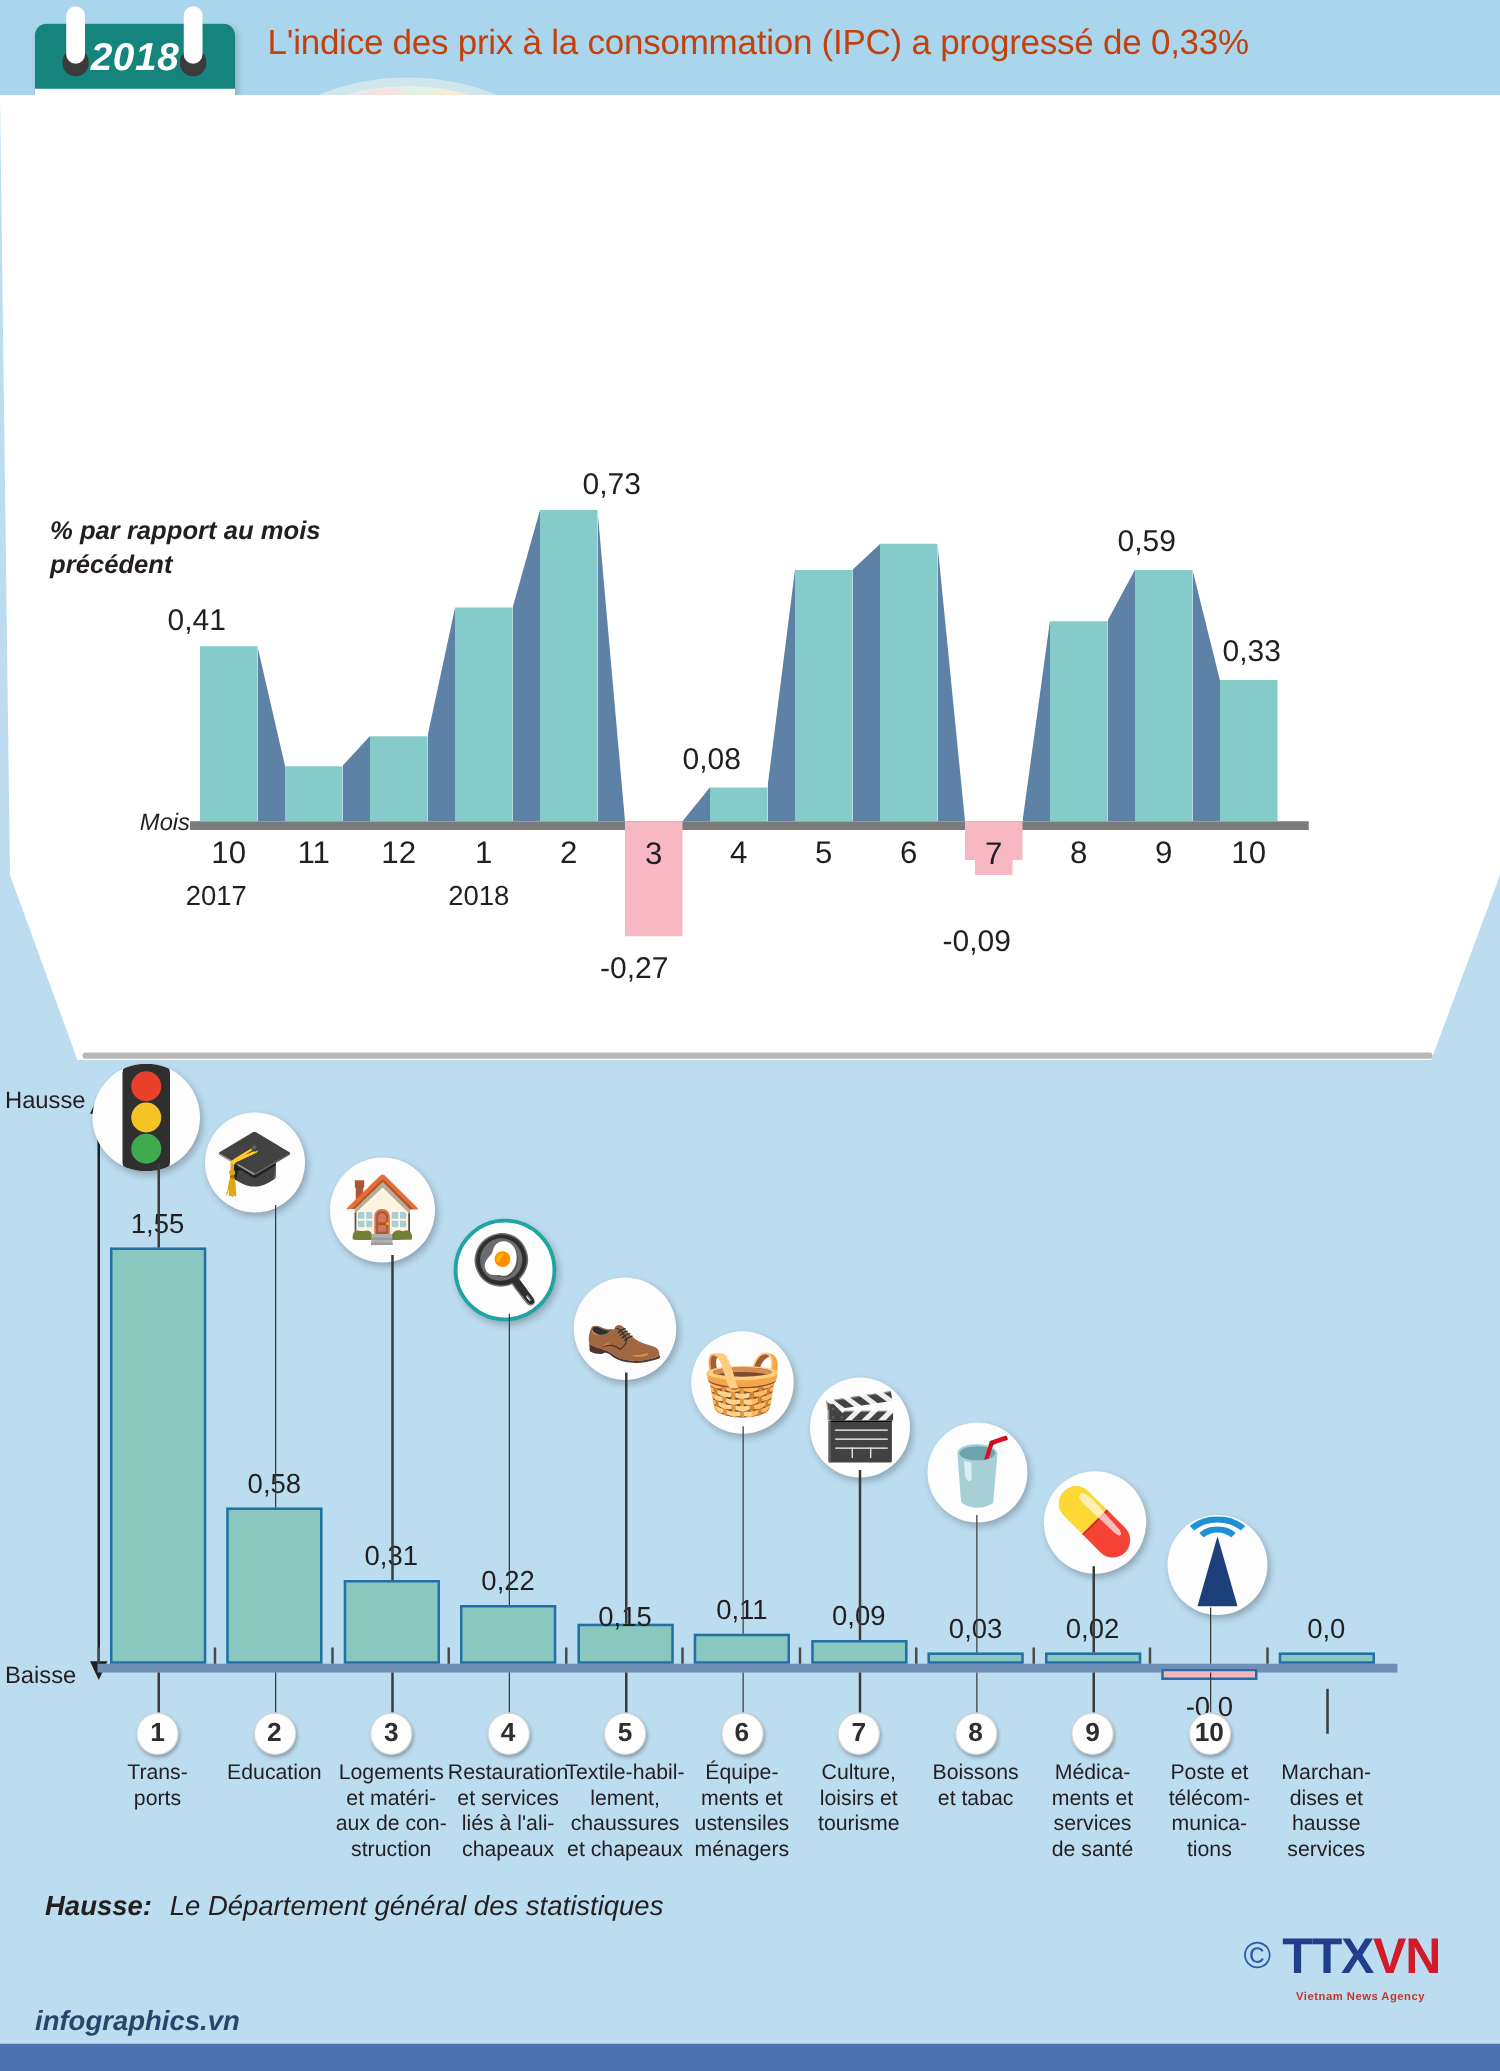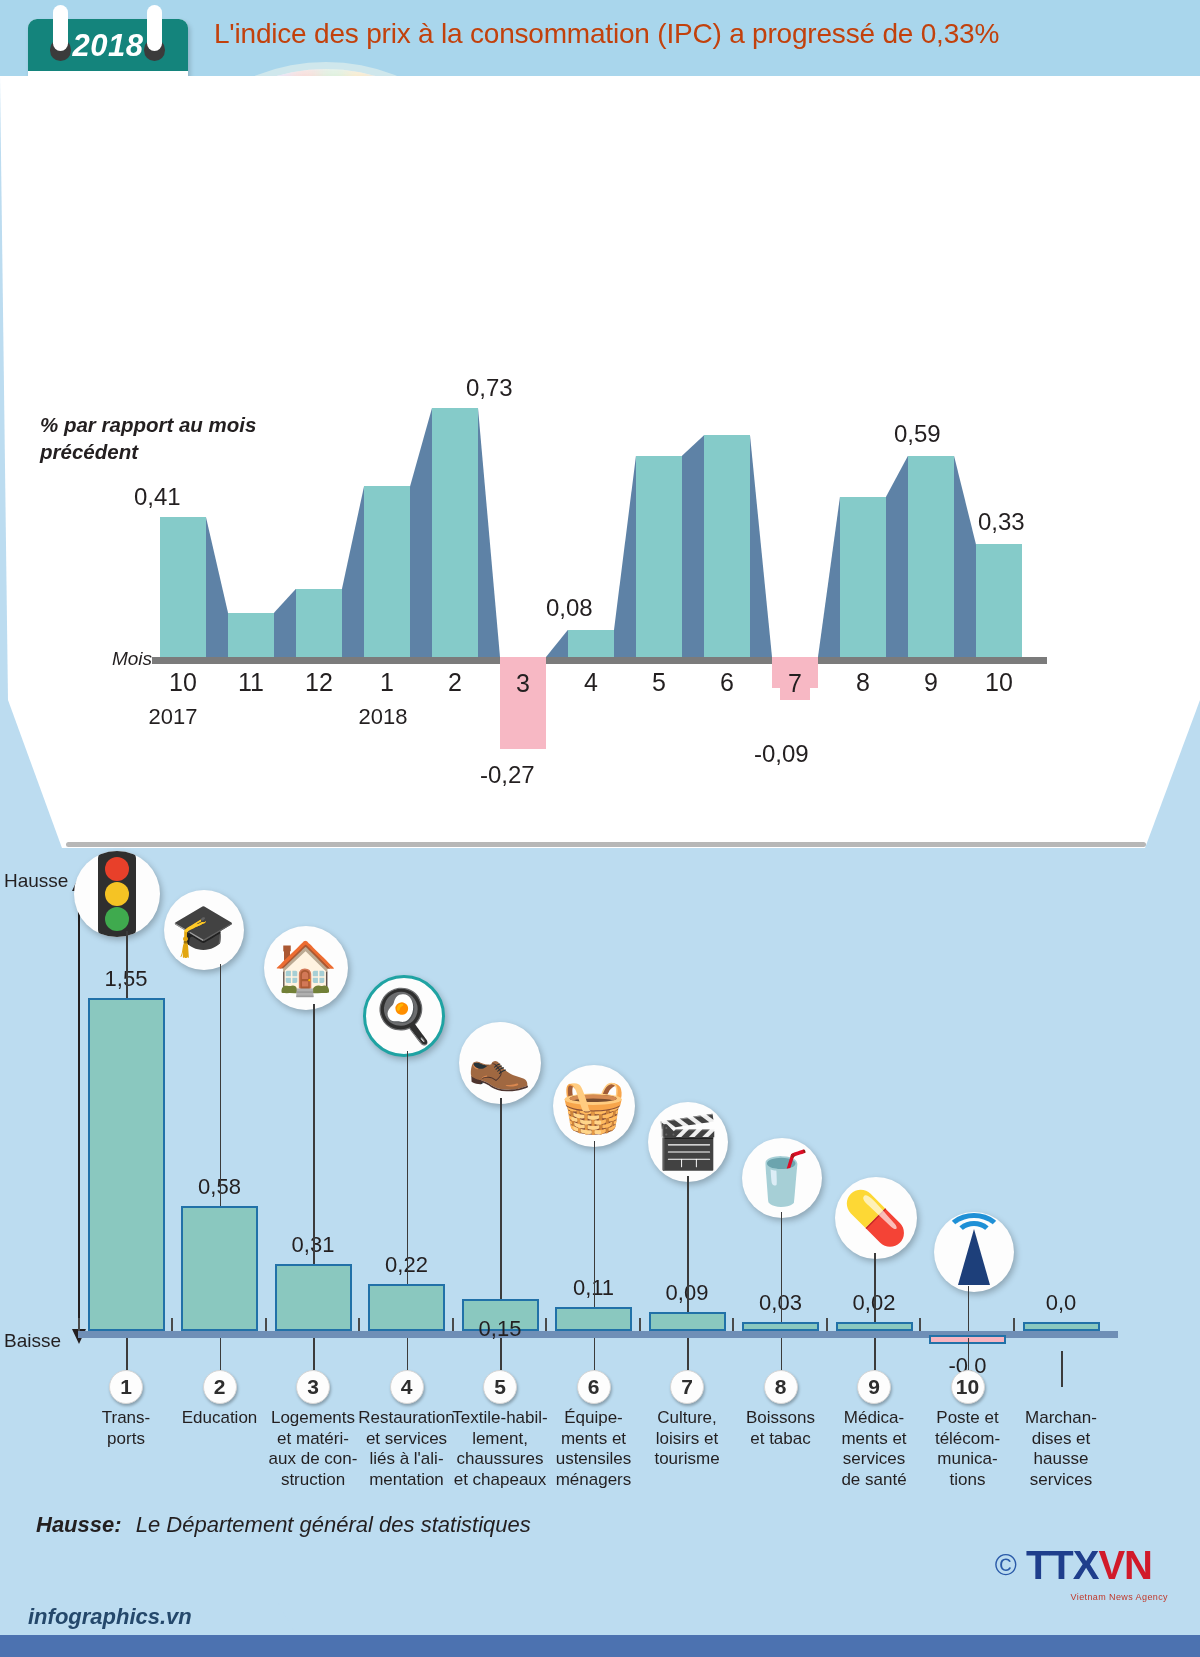--- a/index.html
+++ b/index.html
@@ -256,21 +256,21 @@
   #logo-wrap{
     position:absolute; right:48px; top:1545px; display:flex; align-items:center; gap:9px;
   }
   #logo-c{ font-size:30px; color:#2a5aa8; }
   #logo-ttxvn{
     font-size:40px; font-weight:bold; letter-spacing:-1px; color:#1f3e8c;
     position:relative; line-height:1;
   }
   #logo-ttxvn .v{ color:#d11a2a; }
   #logo-sub{
-    position:absolute; right:32px; top:1592px; font-size:9px; font-weight:normal;
+    position:absolute; right:60px; top:1592px; font-size:9px; font-weight:bold;
     color:#c0392b; letter-spacing:.4px;
   }
 </style>
 </head>
 <body>
 
 <div id="header-band"></div>
 
 <div id="header-title">L'indice des prix à la consommation (IPC) a progressé de 0,33%</div>
 
@@ -439,28 +439,28 @@
 <div class="cat-stem" style="left: 313px; top: 1004px; height: 260.4px;"></div>
 <div class="cat-bar" style="position: absolute; left: 368px; width: 77px; height: 47.2645px; top: 1283.74px; bottom: auto;"></div>
 <div class="cat-val" style="left: 361.5px; width: 90px; top: 1251.74px;">0,22</div>
 <div class="cat-tickmark" style="left: 358px;"></div>
 <div class="cat-stem" style="left: 406.5px; top: 1338px; height: 32px;"></div>
 <div class="cat-num" style="left: 389.5px; top: 1370px;">4</div>
 <div class="cat-label" style="left: 354.5px; width: 104px; top: 1408px;">
     <div>Restauration</div>
     <div>et services</div>
     <div>liés à l'ali-</div>
-    <div>mentation</div>
+    <div>chapeaux</div>
   </div>
 <div class="bubble food" style="width: 82px; height: 82px; left: 363px; top: 975px;">
     <span class="gl">🍳</span>
   </div>
 <div class="cat-stem" style="left: 406.5px; top: 1051px; height: 232.735px;"></div>
 <div class="cat-bar" style="position: absolute; left: 461.5px; width: 77px; height: 32.2258px; top: 1298.77px; bottom: auto;"></div>
-<div class="cat-val" style="left: 455px; width: 90px; top: 1316px;">0,15</div>
+<div class="cat-val" style="left: 455px; width: 90px; top: 1281px;">0,15</div>
 <div class="cat-tickmark" style="left: 451.5px;"></div>
 <div class="cat-stem" style="left: 500px; top: 1338px; height: 32px;"></div>
 <div class="cat-num" style="left: 483px; top: 1370px;">5</div>
 <div class="cat-label" style="left: 448px; width: 104px; top: 1408px;">
     <div>Textile-habil-</div>
     <div>lement,</div>
     <div>chaussures</div>
     <div>et chapeaux</div>
   </div>
 <div class="bubble" style="width: 82px; height: 82px; left: 459px; top: 1022px;">

